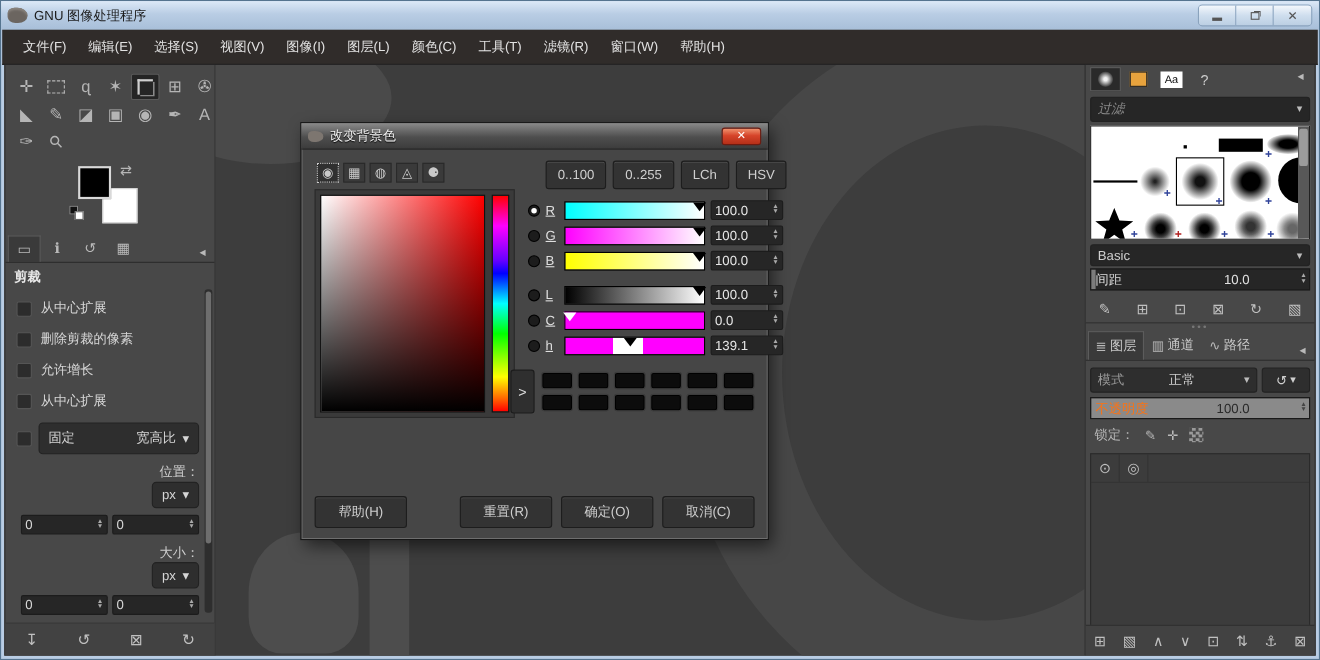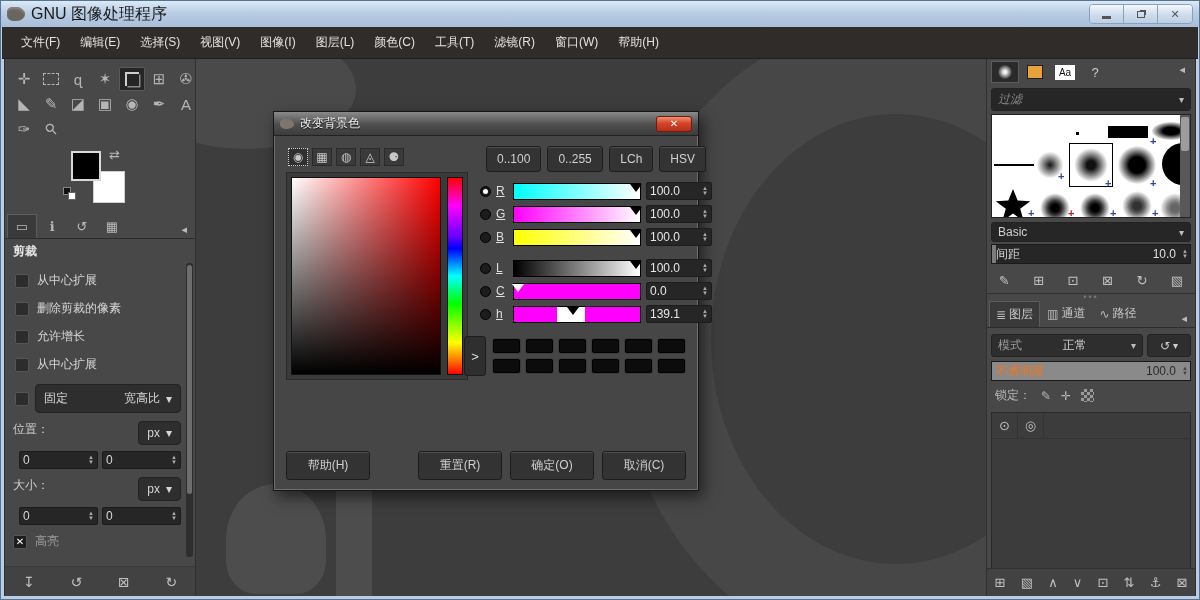--- a/index.html
+++ b/index.html
@@ -5,21 +5,21 @@
   * { box-sizing: border-box; margin: 0; padding: 0; }
   html,body { width:1200px; height:600px; overflow:hidden; }
   body { font-family:"Liberation Sans","DejaVu Sans",sans-serif; font-size:12px; color:#d6d6d6; }
 
   .window { position:relative; width:1200px; height:600px; background:#b9cde4; border:1px solid #55748f; }
 
   
   .titlebar { position:absolute; left:0; top:0; right:0; height:26px;
     background:linear-gradient(#dce9f7,#b9cde4 45%,#a8bfd9); display:flex; align-items:center; padding:0 6px; }
   .app-icon { width:18px; height:14px; background:#6b6560; border-radius:40% 60% 55% 45%; margin-right:6px; box-shadow:inset 0 2px 2px #8a847e; }
-  .title-text { color:#1a1a1a; font-size:16px; }
+  .title-text { color:#1a1a1a; font-size:12px; }
   .winbtns { margin-left:auto; display:flex; border:1px solid #8aa3bd; border-radius:4px; overflow:hidden; }
   .winbtn { width:34px; height:18px; display:flex; align-items:center; justify-content:center;
     background:linear-gradient(#f4f8fc,#cfdeee 50%,#bccfe3); border-right:1px solid #8aa3bd; color:#4a4a4a; font-size:10px; }
   .winbtn:last-child { border-right:none; }
   .min-glyph { width:9px; height:3px; background:#555; margin-top:6px; }
   .restore-glyph { width:8px; height:7px; border:1px solid #555; box-shadow:2px -2px 0 -1px #555; }
   .close-glyph { font-size:11px; color:#555; font-weight:bold; }
 
   
   .menubar { position:absolute; left:1px; top:26px; right:1px; height:32px; background:#302c2a;
@@ -76,28 +76,28 @@
     display:flex; align-items:center; justify-content:center; font-size:10px; color:#fff; }
   .fixedrow { display:flex; align-items:center; gap:6px; margin:4px 0 8px 2px; }
   .fixed-combo { flex:1; background:#2e2e2e; border:1px solid #222; border-radius:4px; padding:5px 8px; display:flex; align-items:center; }
   .fixed-combo .rlabel { margin-left:auto; display:flex; gap:6px; align-items:center; }
   .ratiorow { display:flex; align-items:center; gap:6px; margin:0 0 10px 12px; }
   .ratio-input { width:96px; background:#1f1f1f; border:1px solid #101010; border-radius:3px; color:#ddd;
     font-style:italic; padding:4px 6px; display:flex; align-items:center; }
   .ratio-input .clear { margin-left:auto; color:#999; font-size:10px; }
   .pageicon { width:12px; height:14px; border:1px solid #9a9a9a; background:#3a3a3a; }
   .pageicon.land { width:16px; height:11px; }
-  .posrow { display:flex; align-items:flex-start; margin:2px 0 6px 0; }
+  .posrow { display:flex; align-items:flex-end; margin:2px 0 6px 0;flex-direction:column; }
   .posrow .lbl { color:#cfcfcf; }
   .unit-combo { margin-left:auto; background:#2e2e2e; border:1px solid #222; border-radius:4px; padding:4px 8px; display:flex; gap:6px; align-items:center; }
   .xyrow { display:flex; gap:4px; margin:0 0 8px 6px; }
   .xyrow .spinval { flex:1; }
   .hlrow { display:flex; align-items:center; gap:8px; margin:2px 0 6px 0; }
   .hl-chk { background:#1d1d1d; }
-  .slider { position:relative; height:20px; background:#262626; border:1px solid #1a1a1a; display:flex; align-items:center; overflow:hidden; }
+  .slider { position:relative; height:20px; background:#262626; border:1px solid #1a1a1a; display:flex; align-items:center; overflow:hidden;gap:40px; }
   .slider .fill { position:absolute; left:0; top:0; bottom:0; background:#7c7c7c; }
   .slider .s-lbl { position:relative; z-index:1; color:#f97316; padding-left:4px; }
   .slider .s-val { position:relative; z-index:1; margin-left:auto; color:#e0e0e0; padding-right:2px; }
   .slider .spinarrows { position:relative; z-index:1; margin-right:2px; }
   .vscroll { position:absolute; right:2px; top:24px; bottom:8px; width:7px; background:#2e2e2e; border-radius:3px; }
   .vscroll .thumb { position:absolute; left:1px; right:1px; background:#6e6e6e; border-radius:3px; }
   .to-actions { position:absolute; left:0; right:0; bottom:0; height:30px; display:flex; align-items:center;
     justify-content:space-around; border-top:1px solid #3a3a3a; color:#c0c0c0; font-size:14px; background:#424242; }
 
   
@@ -162,21 +162,21 @@
   .color-square { width:150px; height:198px; background:linear-gradient(to bottom, rgba(0,0,0,0), #000), linear-gradient(to right,#fff,#f00); border:1px solid #111; }
   .hue-strip { width:16px; height:198px; border:1px solid #111;
     background:linear-gradient(to bottom,#ff0000 0%,#ff00ff 14%,#6600ff 30%,#0000ff 36%,#00ffff 50%,#00ff00 64%,#ffff00 84%,#ff6600 94%,#ff0000 100%); }
   .curold { display:flex; align-items:center; margin-top:8px; gap:6px; }
   .curold-labels { color:#cfcfcf; text-align:right; line-height:16px; }
   .curold-box { width:128px; height:36px; background:#fff; border:1px solid #111; }
   .hist-btn { width:22px; height:40px; background:#2f2f2f; border:1px solid #1c1c1c; border-radius:3px; color:#ddd;
     display:flex; align-items:center; justify-content:center; font-size:13px; }
 
   .col-right { flex:1; }
-  .range-row { display:flex; gap:6px; margin:2px 6px 10px; }
+  .range-row { display:flex; gap:6px; margin:2px 16px 10px; }
   .dlg-btn { background:#333; border:1px solid #1d1d1d; border-radius:3px; color:#cfcfcf; padding:5px 10px; box-shadow:inset 0 1px 0 #4e4e4e; }
   .dlg-btn.sp { margin-left:auto; }
   .sliders { display:flex; flex-direction:column; gap:5px; }
   .srow { display:flex; align-items:center; gap:5px; }
   .srow.gap { margin-top:8px; }
   .radio { width:11px; height:11px; border-radius:50%; background:#1c1c1c; border:1px solid #000; flex:none; position:relative; }
   .radio.sel::after { content:""; position:absolute; left:2px; top:2px; width:5px; height:5px; border-radius:50%; background:#fff; }
   .s-letter { width:12px; color:#dfdfdf; text-decoration:underline; }
   .track { position:relative; width:128px; height:17px; border:1px solid #000; flex:none; }
   .track.r { background:linear-gradient(to right,#00ffff,#fff); }

